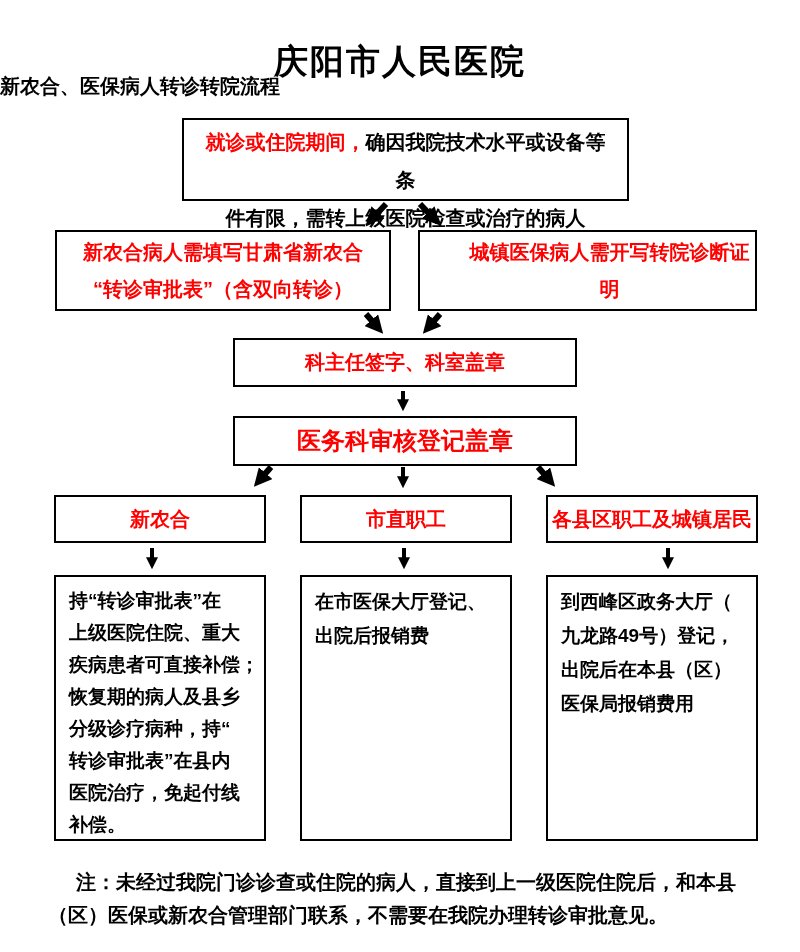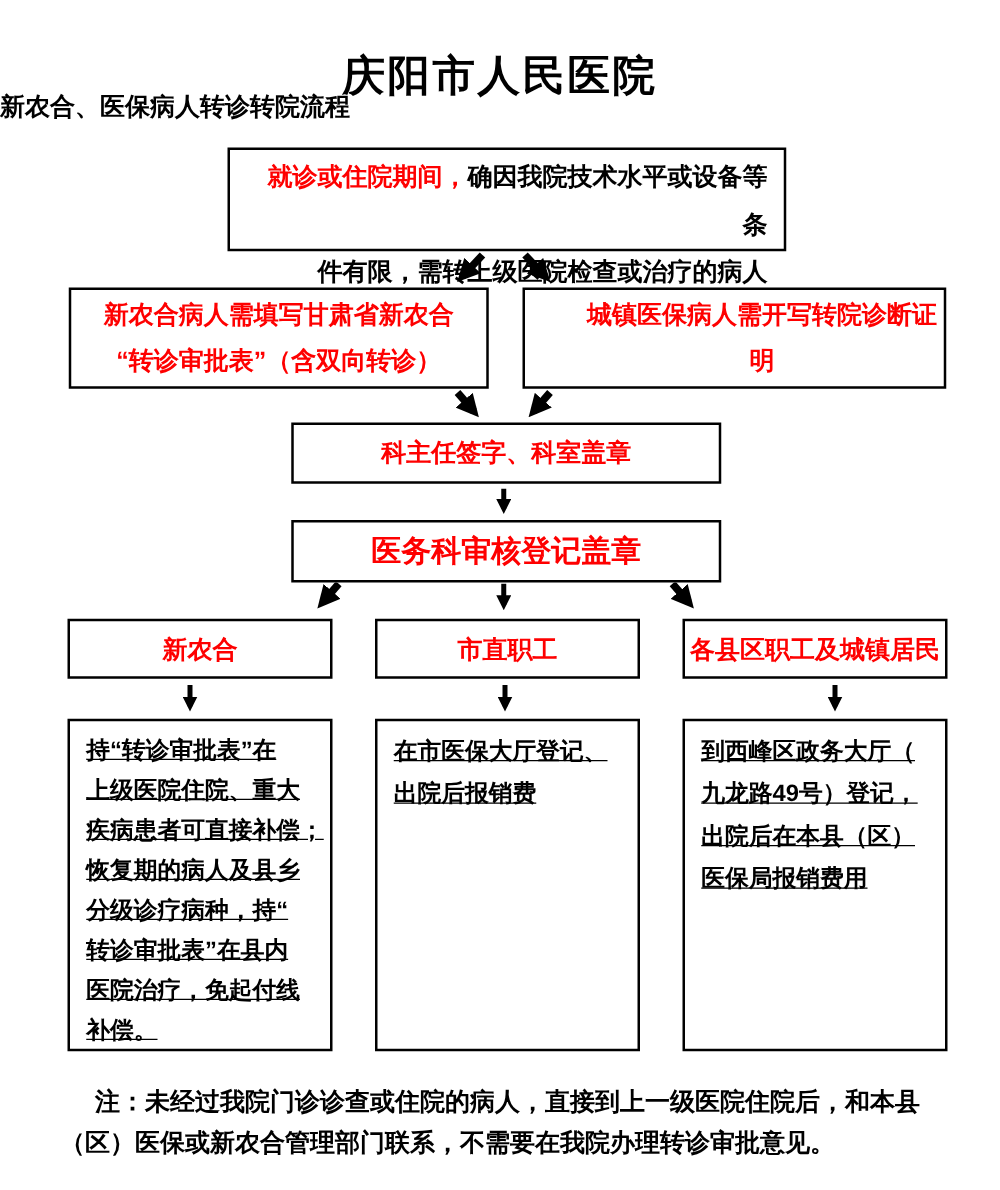--- a/index.html
+++ b/index.html
@@ -18,33 +18,33 @@
   }
   .arrows { position:absolute; left:0; top:0; width:800px; height:952px; }
   .box {
     position:absolute; box-sizing:border-box; background:#fff;
     border:2px solid #000; white-space:pre-line;
   }
   .flex-center { display:flex; align-items:center; justify-content:center; text-align:center; }
   .red  { color:#fe0000; }
   .node-condition {
     left:182px; top:118px; width:447px; height:83px;
-    padding:3px 13px; font-size:20px; line-height:38px; text-align:right;
+    padding:3px 13px; font-size:20px; line-height:38px; text-align:center;
   }
   .node-nrcms-form { left:55px;  top:230px; width:336px; height:81px; font-size:20px; line-height:37px; }
   .node-urban-cert { left:418px; top:230px; width:339px; height:81px; font-size:20px; line-height:37px;padding-left:44px; }
   .node-dept-sign      { left:233px; top:338px; width:344px; height:49px; font-size:20px; }
   .node-medical-office { left:233px; top:416px; width:344px; height:50px; font-size:24px; }
   .branch { top:495px; width:212px; height:48px; font-size:20px; }
   .branch.c1 { left:54px; }
   .branch.c2 { left:300px; }
   .branch.c3 { left:546px; }
   .detail {
     top:575px; width:212px; height:266px;
-    padding:8px 0 0 13px; font-size:19px; line-height:32px; text-align:left;text-decoration:underline;
+    padding:8px 0 0 13px; font-size:19px; line-height:32px; text-align:left;
   }
   .detail.c1 { left:54px; }
   .detail.c2 { left:300px; line-height:34px; }
   .detail.c3 { left:546px; line-height:34px; }
   .footnote {
     position:absolute; left:48px; top:866px; width:706px;
     font-size:20px; line-height:33px; text-indent:28px; white-space:pre-line;
   }
 </style>
 </head>

